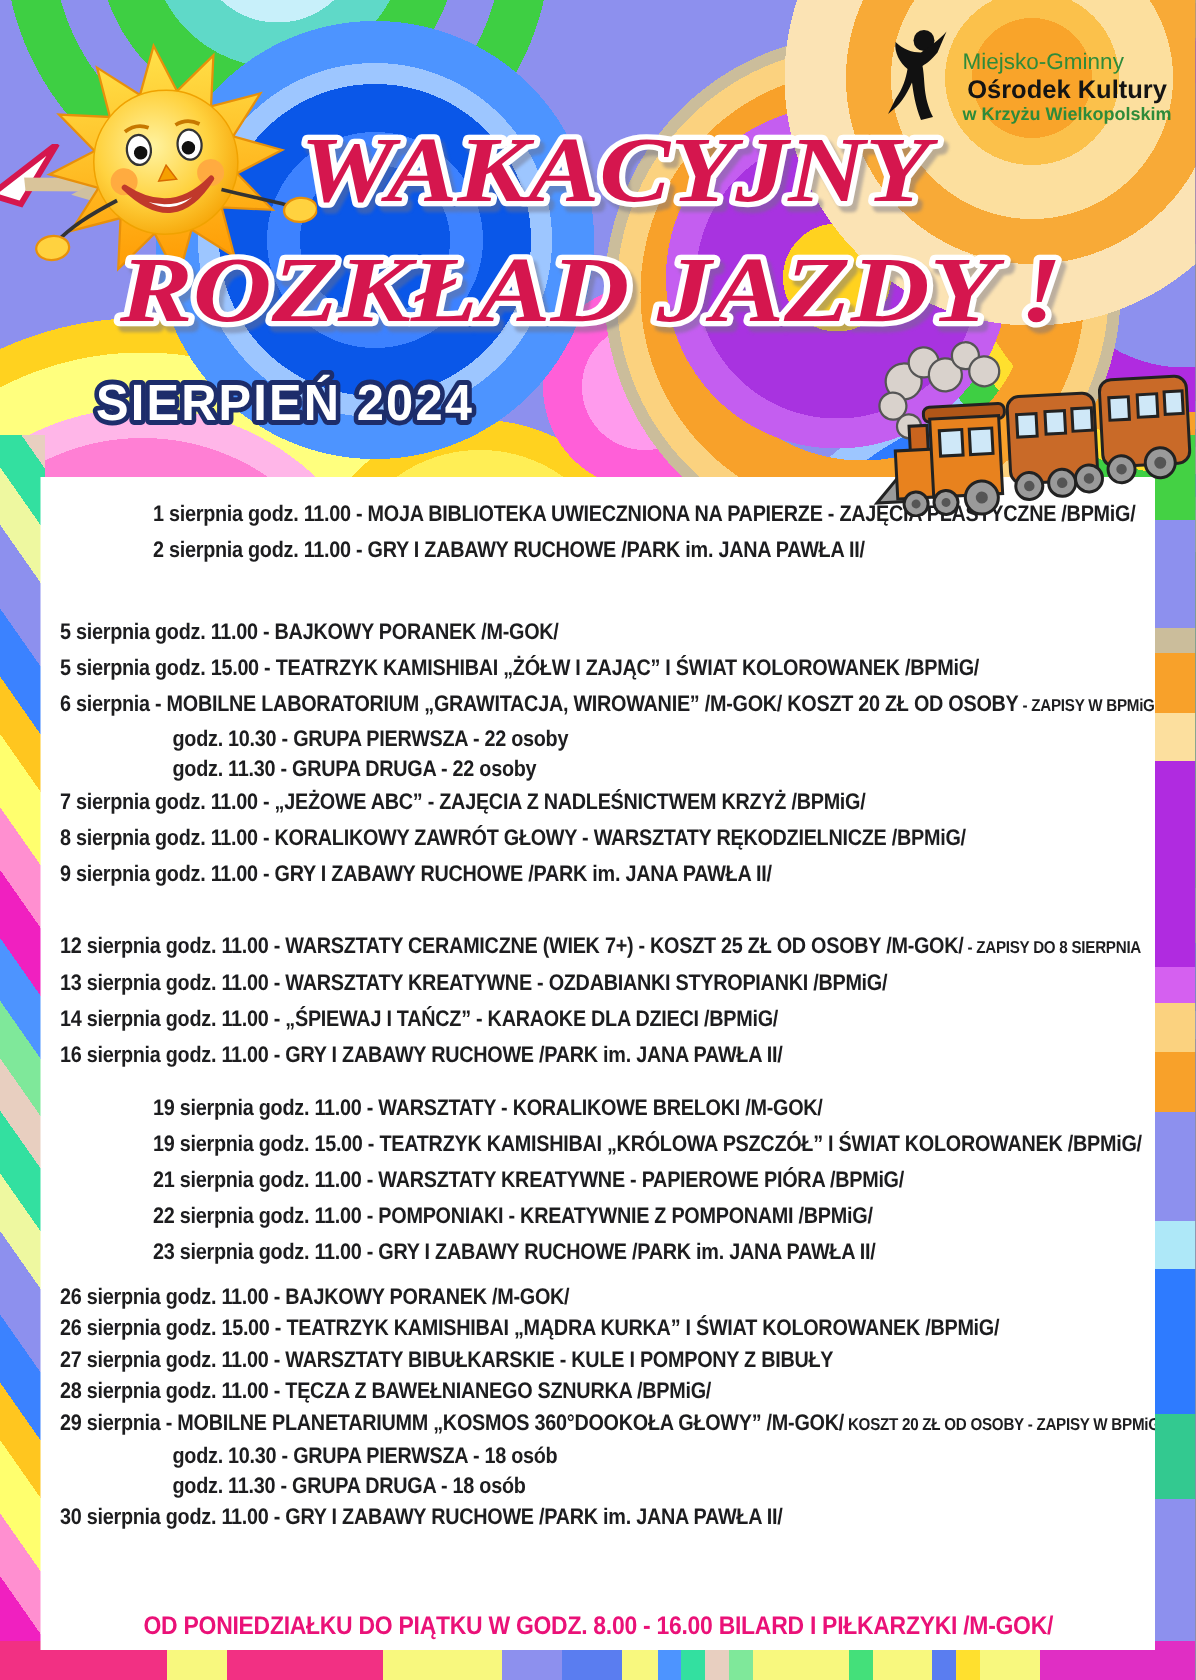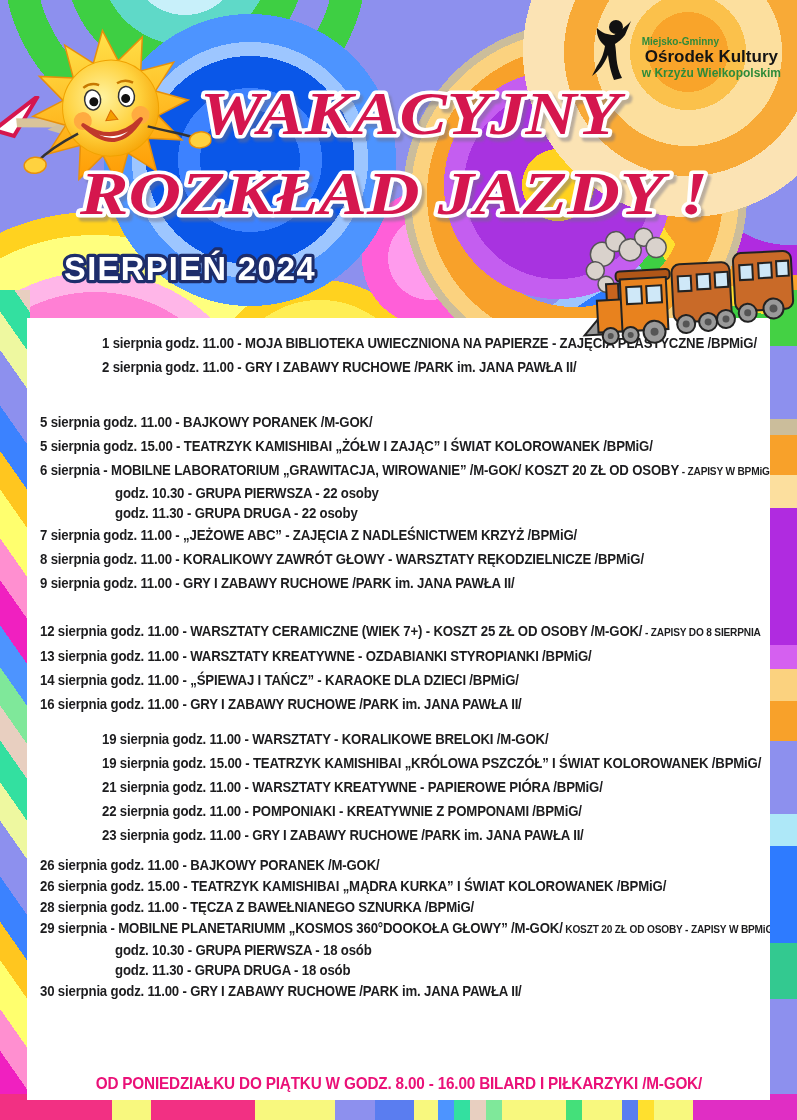--- a/index.html
+++ b/index.html
@@ -48,21 +48,21 @@
   .title-svg{position:absolute;left:0;top:0;z-index:3;}
   .title-svg text{font-family:"Liberation Serif",serif;font-style:italic;font-weight:700;
     fill:#d5164e;stroke:#ffffff;stroke-width:7px;stroke-linejoin:round;paint-order:stroke fill;
     filter:drop-shadow(3px 4px 1px rgba(110,110,130,0.45));}
   .month-svg{position:absolute;left:40px;top:236px;z-index:3;}
   .month-svg text{font-family:"Liberation Sans",sans-serif;font-weight:700;letter-spacing:1.5px;
     fill:#ffffff;stroke:#1d2d6b;stroke-width:6.5px;stroke-linejoin:round;paint-order:stroke fill;}
 
   .logo{position:absolute;right:16px;top:20px;z-index:3;display:flex;align-items:center;gap:5px;}
   .logo-text{display:flex;flex-direction:column;line-height:1.15;}
-  .logo-l1{font-size:10px;font-weight:700;color:#2e8b3a;}
+  .logo-l1{font-size:15px;font-weight:400;color:#2e8b3a;}
   .logo-l2{font-size:17px;font-weight:700;color:#141414;text-align:center;}
   .logo-l3{font-size:12px;font-weight:700;color:#2e8b3a;}
 
   .sun{position:absolute;left:16px;top:26px;z-index:3;transform:rotate(-6deg);}
   .train{position:absolute;left:576px;top:220px;z-index:3;}
   .plane{position:absolute;left:-6px;top:96px;z-index:3;}
 </style>
 </head>
 <body>
 
@@ -209,20 +209,21 @@
         <div class="block block3">
           <div class="line indent1"><span class="main">19 sierpnia godz. 11.00 - WARSZTATY - KORALIKOWE BRELOKI /M-GOK/</span></div>
           <div class="line indent1"><span class="main">19 sierpnia godz. 15.00 - TEATRZYK KAMISHIBAI „KRÓLOWA PSZCZÓŁ” I ŚWIAT KOLOROWANEK /BPMiG/</span></div>
           <div class="line indent1"><span class="main">21 sierpnia godz. 11.00 - WARSZTATY KREATYWNE - PAPIEROWE PIÓRA /BPMiG/</span></div>
           <div class="line indent1"><span class="main">22 sierpnia godz. 11.00 - POMPONIAKI - KREATYWNIE Z POMPONAMI /BPMiG/</span></div>
           <div class="line indent1"><span class="main">23 sierpnia godz. 11.00 - GRY I ZABAWY RUCHOWE /PARK im. JANA PAWŁA II/</span></div>
         </div>
         <div class="block block4">
           <div class="line indent0"><span class="main">26 sierpnia godz. 11.00 - BAJKOWY PORANEK /M-GOK/</span></div>
           <div class="line indent0"><span class="main">26 sierpnia godz. 15.00 - TEATRZYK KAMISHIBAI „MĄDRA KURKA” I ŚWIAT KOLOROWANEK /BPMiG/</span></div>
+          <div class="line indent0"><span class="main">27 sierpnia godz. 11.00 - WARSZTATY BIBUŁKARSKIE - KULE I POMPONY Z BIBUŁY</span></div>
           <div class="line indent0"><span class="main">28 sierpnia godz. 11.00 - TĘCZA Z BAWEŁNIANEGO SZNURKA /BPMiG/</span></div>
           <div class="line indent0"><span class="main">29 sierpnia - MOBILNE PLANETARIUMM „KOSMOS 360°DOOKOŁA GŁOWY” /M-GOK/<span class="small"> KOSZT 20 ZŁ OD OSOBY - ZAPISY W BPMiG</span></span></div>
           <div class="line indent2"><span class="main">godz. 10.30 - GRUPA PIERWSZA - 18 osób</span></div>
           <div class="line indent2"><span class="main">godz. 11.30 - GRUPA DRUGA - 18 osób</span></div>
           <div class="line indent0"><span class="main">30 sierpnia godz. 11.00 - GRY I ZABAWY RUCHOWE /PARK im. JANA PAWŁA II/</span></div>
         </div>
       </div>
     <div class="footer-note">
       <span class="main">OD PONIEDZIAŁKU DO PIĄTKU W GODZ. 8.00 - 16.00 BILARD I PIŁKARZYKI /M-GOK/</span>
     </div>

